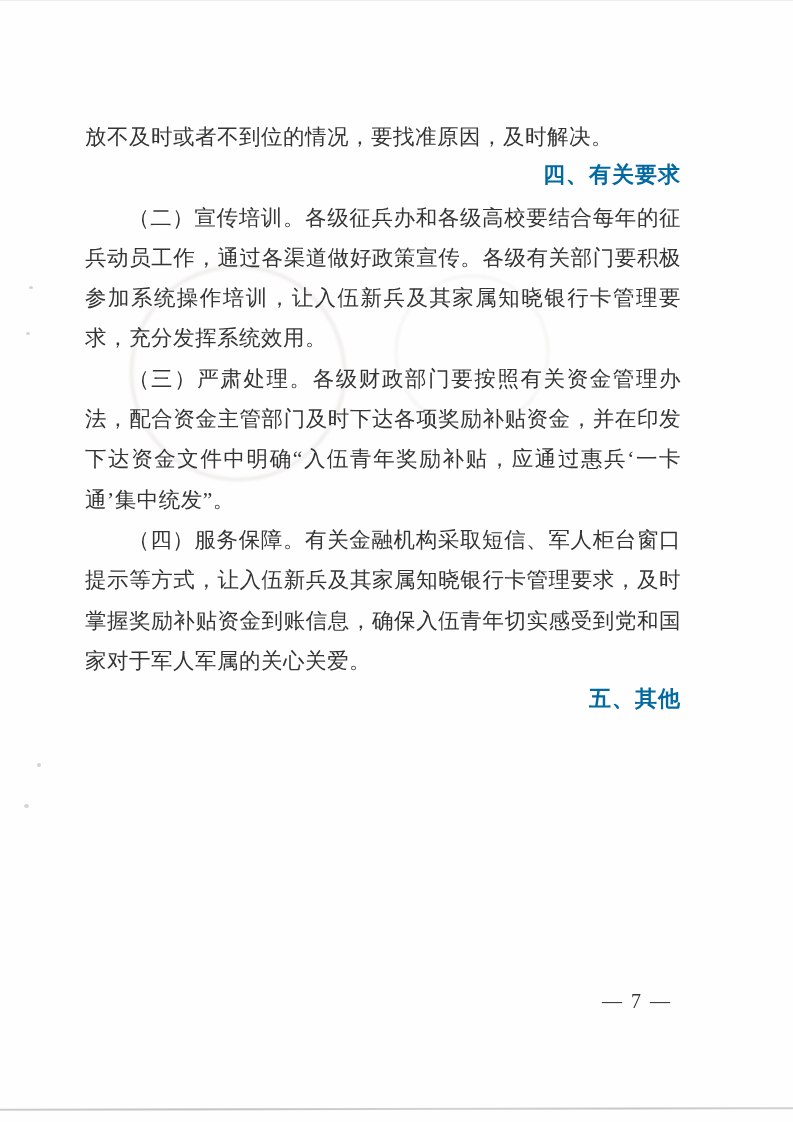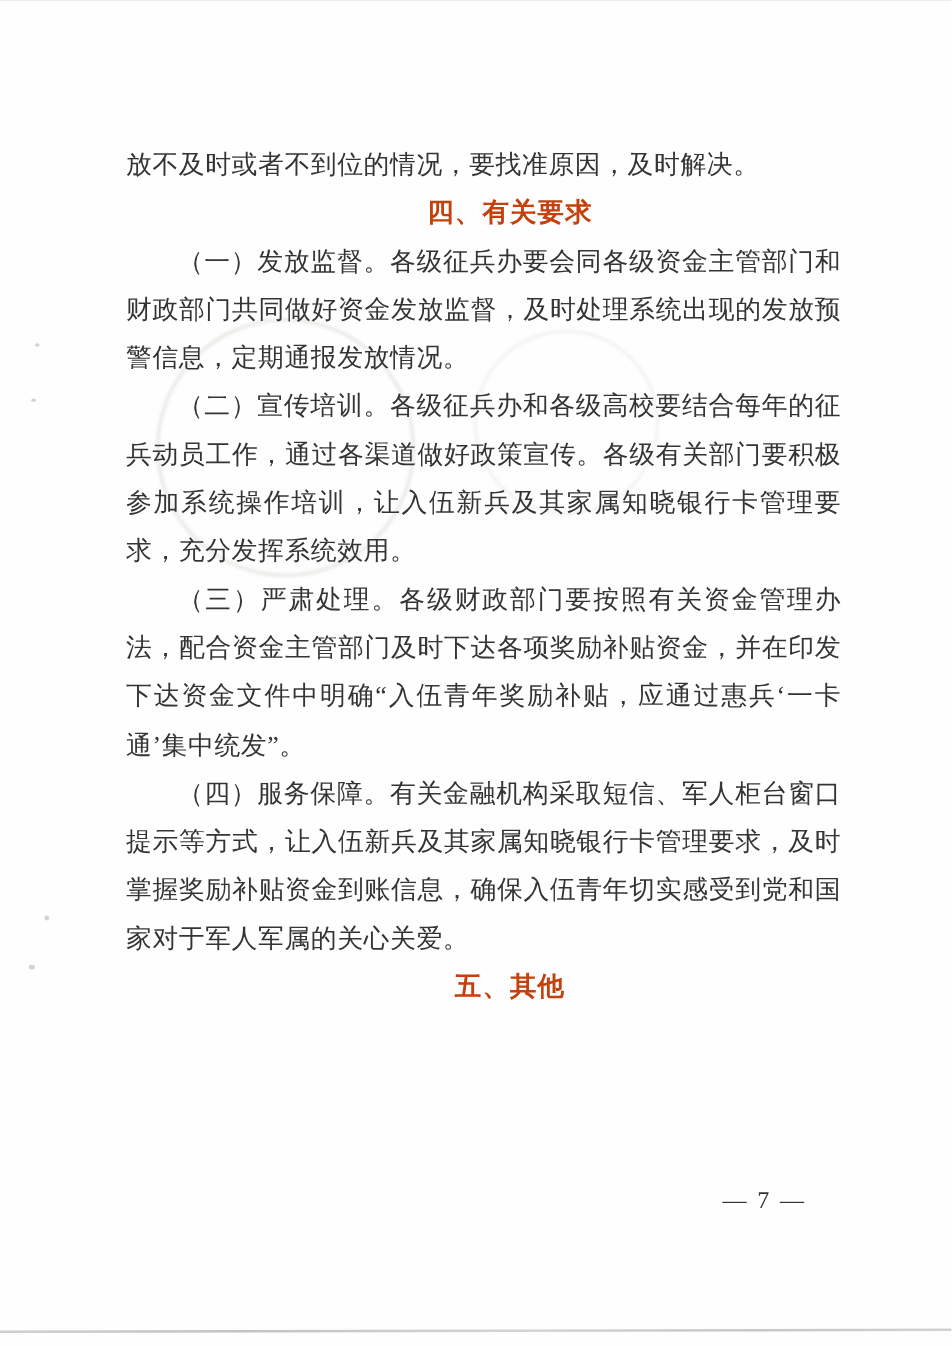--- a/index.html
+++ b/index.html
@@ -56,47 +56,47 @@
     border-radius: 50%;
   }
   .s1 { left: 29px; top: 286px; width: 4px; height: 3px; }
   .s2 { left: 26px; top: 332px; width: 4px; height: 3px; }
   .s3 { left: 37px; top: 763px; width: 4px; height: 4px; }
   .s4 { left: 24px; top: 804px; width: 5px; height: 4px; }
 
   
   .content {
     position: absolute;
-    left: 105px;
+    left: 85px;
     top: 117px;
     width: 596px;
     color: #343434;
     font-size: 21.5px;
     line-height: 40.3px;
     text-align: justify;
     text-justify: inter-character;
     letter-spacing: 0.5px;
   }
   .para {
     margin: 0;
     text-indent: 2em;
   }
   .para.no-indent {
     text-indent: 0;
   }
   .heading {
     margin: 0;
     text-indent: 2em;
-    font-family: Liberation Serif, serif;
+    font-family: Liberation Mono, monospace;
     font-weight: bold;
     font-size: 22px;
     line-height: 40.3px;
-    color: #c2410c;
+    color: #0369a1;
     letter-spacing: 1px;
-    text-align: center;
+    text-align: right;
   }
   
   .page-number {
     position: absolute;
     top: 988px;
     left: 577px;
     width: 120px;
     text-align: center;
     font-size: 20px;
     line-height: 26px;
@@ -116,21 +116,20 @@
   <div class="watermark wm2"></div>
 
   <div class="speck s1"></div>
   <div class="speck s2"></div>
   <div class="speck s3"></div>
   <div class="speck s4"></div>
 
   <div class="content">
     <p class="para no-indent">放不及时或者不到位的情况，要找准原因，及时解决。</p>
     <h2 class="heading">四、有关要求</h2>
-    <p class="para">（一）发放监督。各级征兵办要会同各级资金主管部门和财政部门共同做好资金发放监督，及时处理系统出现的发放预警信息，定期通报发放情况。</p>
     <p class="para">（二）宣传培训。各级征兵办和各级高校要结合每年的征兵动员工作，通过各渠道做好政策宣传。各级有关部门要积极参加系统操作培训，让入伍新兵及其家属知晓银行卡管理要求，充分发挥系统效用。</p>
     <p class="para">（三）严肃处理。各级财政部门要按照有关资金管理办法，配合资金主管部门及时下达各项奖励补贴资金，并在印发下达资金文件中明确“入伍青年奖励补贴，应通过惠兵‘一卡通’集中统发”。</p>
     <p class="para">（四）服务保障。有关金融机构采取短信、军人柜台窗口提示等方式，让入伍新兵及其家属知晓银行卡管理要求，及时掌握奖励补贴资金到账信息，确保入伍青年切实感受到党和国家对于军人军属的关心关爱。</p>
     <h2 class="heading">五、其他</h2>
   </div>
 
   <div class="page-number">— 7 —</div>
 
   <div class="edge-bottom"></div>
 

